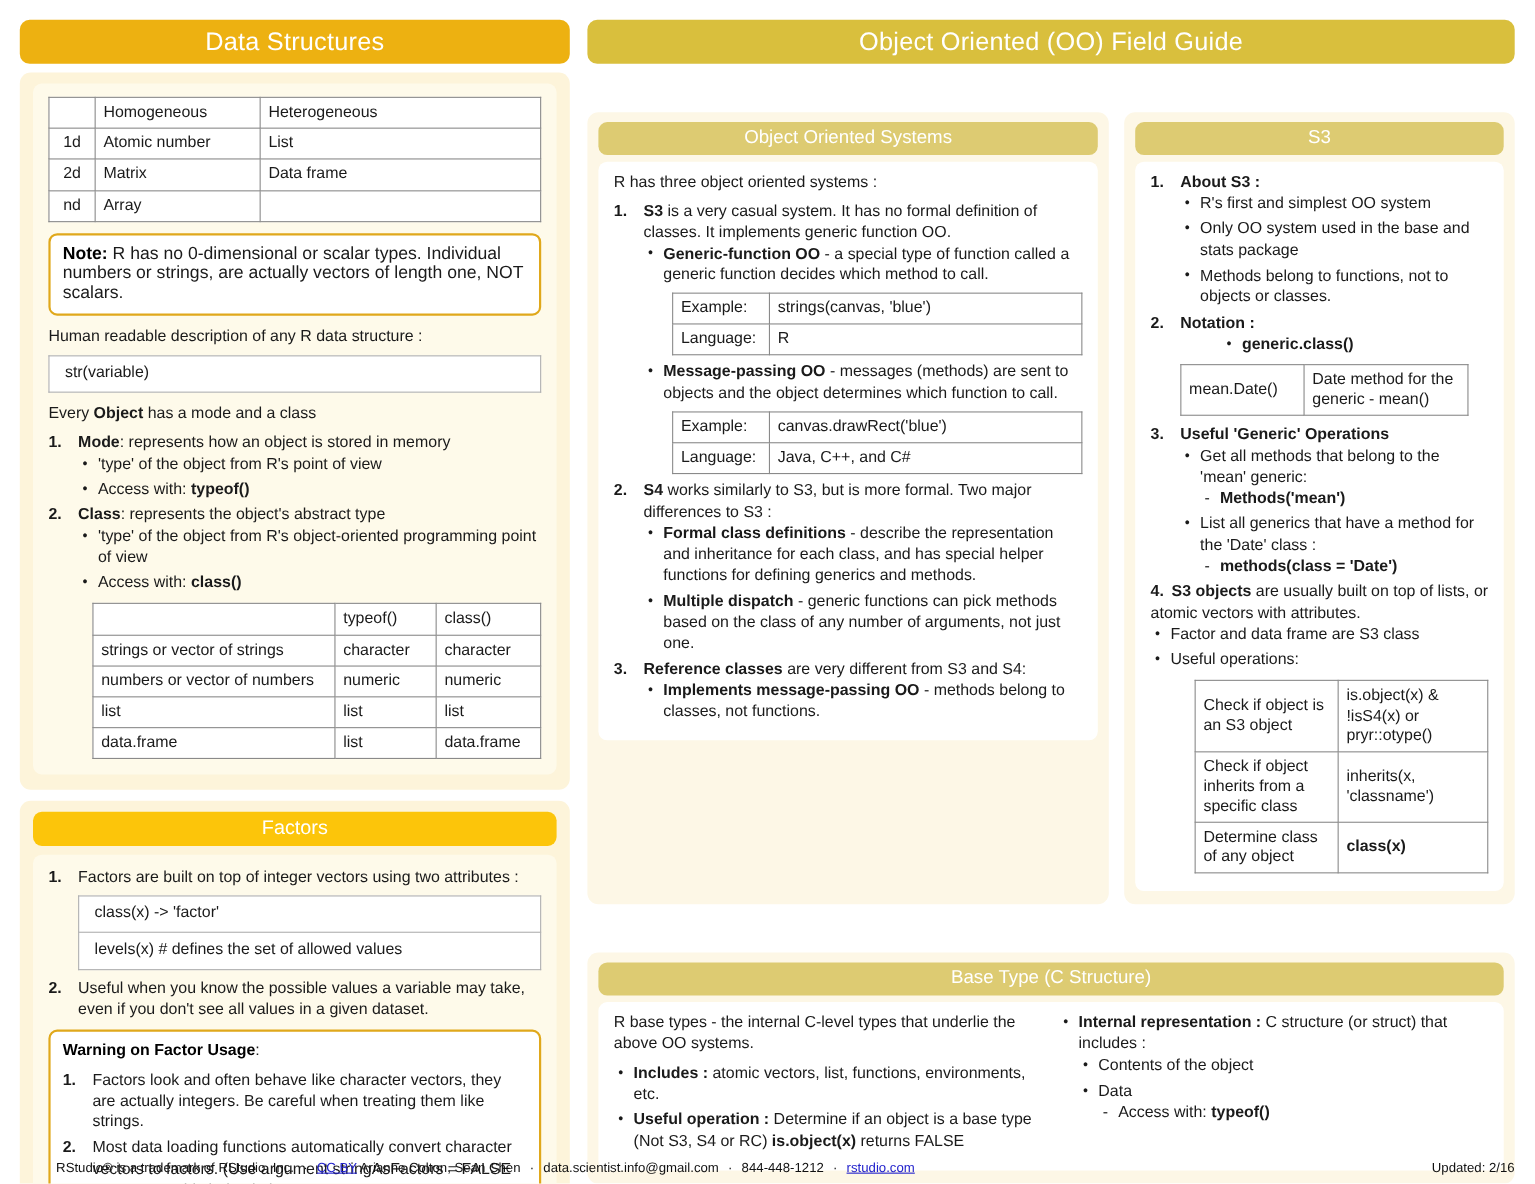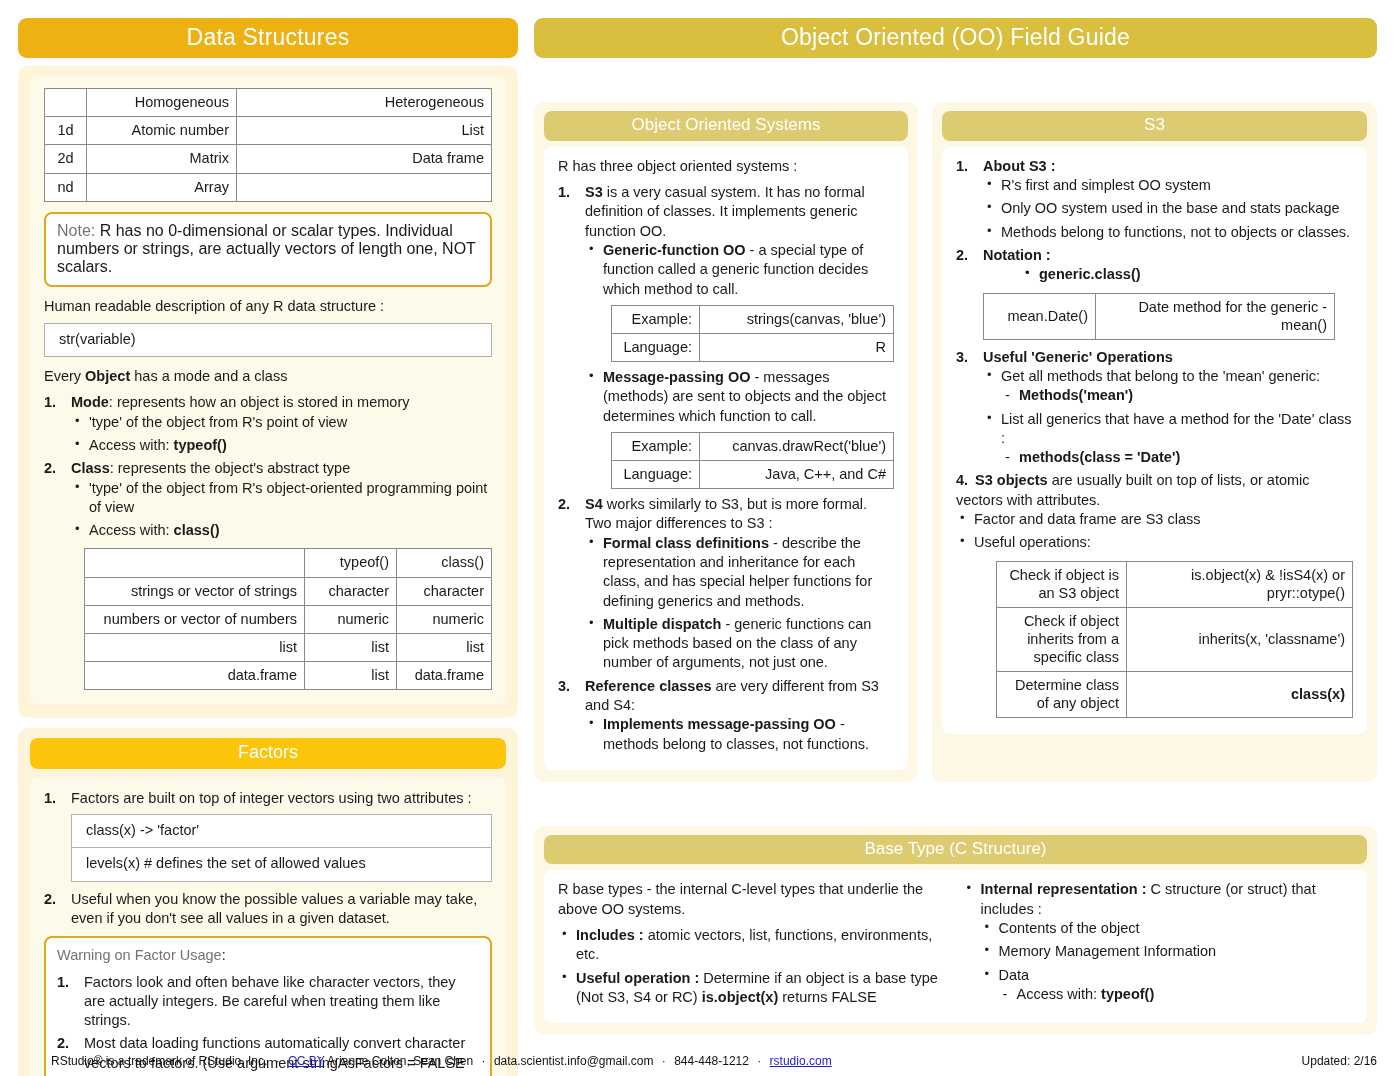--- a/index.html
+++ b/index.html
@@ -98,21 +98,21 @@
   
   table.grid {
     border-collapse: collapse;
     background: #fff;
     width: 100%;
   }
   table.grid td, table.grid th {
     border: 1px solid #8a8a8a;
     padding: 4px 7px 5px 7px;
     font-size: 14.5px;
-    text-align: right;
+    text-align: left;
     font-weight: normal;
     vertical-align: middle;
     line-height: 1.25;
   }
   table.grid td.ctr { text-align: center; }
 
   
   table.codebox { border-collapse: collapse; width: 100%; background: #fff; }
   table.codebox td {
     border: 1px solid #b0b0b0;
@@ -120,21 +120,21 @@
     font-size: 14.5px;
   }
 
   
   .callout {
     border: 2px solid #e0a81b;
     border-radius: 8px;
     background: #ffffff;
     padding: 8px 11px 9px 11px;
   }
-  .callout .lead { color: #737373; font-weight: normal; text-align: right; }
+  .callout .lead { color: #000000; font-weight: bold; text-align: right; }
 
   
   .footer {
     position: absolute;
     left: 18px; right: 18px; bottom: 8px;
     display: flex; justify-content: space-between; align-items: baseline;
     font-size: 12px; color: #111; margin-left: 33px;
   }
   .footer a { color: #2222cc; text-decoration: underline; }
 
@@ -294,21 +294,21 @@
       </div>
     </div>
   </div>
 
   <div class="col-right">
 
     <div class="hdr-main khaki mb8">Object Oriented (OO) Field Guide</div>
 
     <div class="flexrow">
 
-      <div class="outer-cream" style="width:384px; flex:none">
+      <div class="outer-cream" style="width:474px; flex:none">
         <div class="hdr-sub mb6">Object Oriented Systems</div>
         <div class="panel-white">
 
           <p class="para">R has three object oriented systems :</p>
 
           <ol class="num">
             <li>
               <span class="mk">1.</span>
               <b>S3</b><span> is a very casual system. It has no formal definition of classes. It implements generic function OO.</span>
 
@@ -456,21 +456,20 @@
               <li><b>Useful operation :</b><span> Determine if an object is a base type (Not S3, S4 or RC) </span><b>is.object(x)</b><span> returns FALSE</span></li>
             </ul>
           </div>
 
           <div>
             <ul class="bul">
               <li>
                 <b>Internal representation :</b><span> C structure (or struct) that includes :</span>
                 <ul class="bul indent1 mt6">
                   <li>Contents of the object</li>
-                  <li>Memory Management Information</li>
                   <li>
                     <span>Data</span>
                     <ul class="dash indent2 mt6">
                       <li><span>Access with: </span><b>typeof()</b></li>
                     </ul>
                   </li>
                 </ul>
               </li>
             </ul>
           </div>

